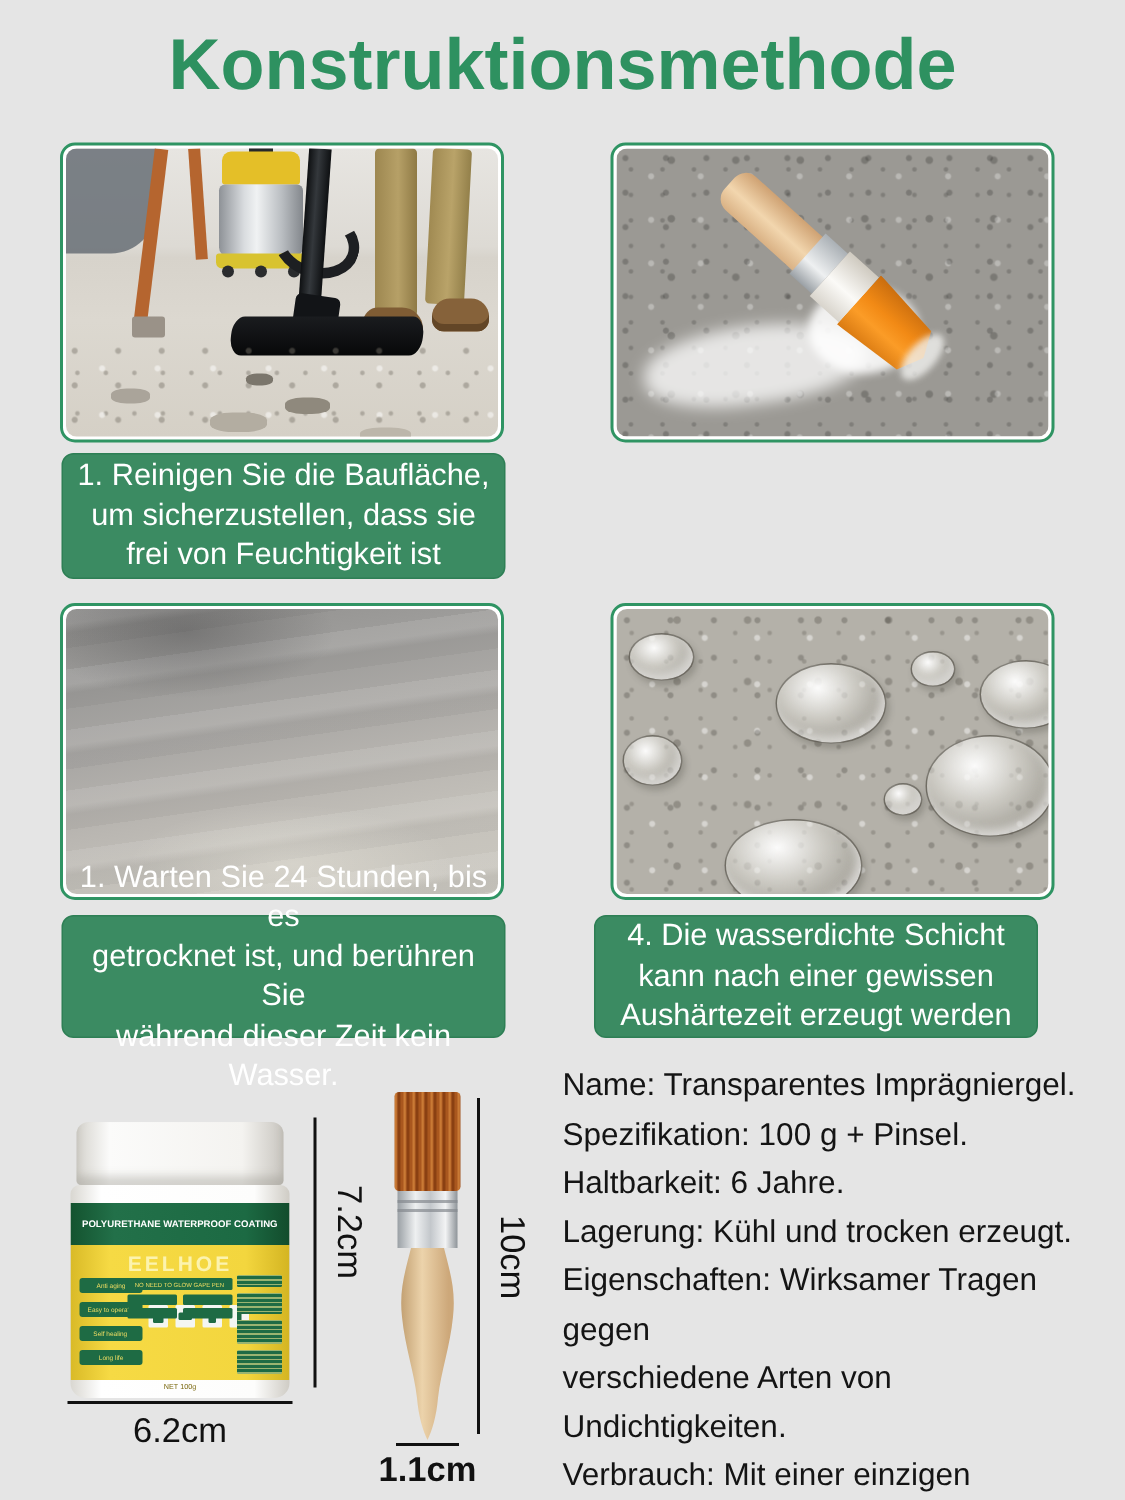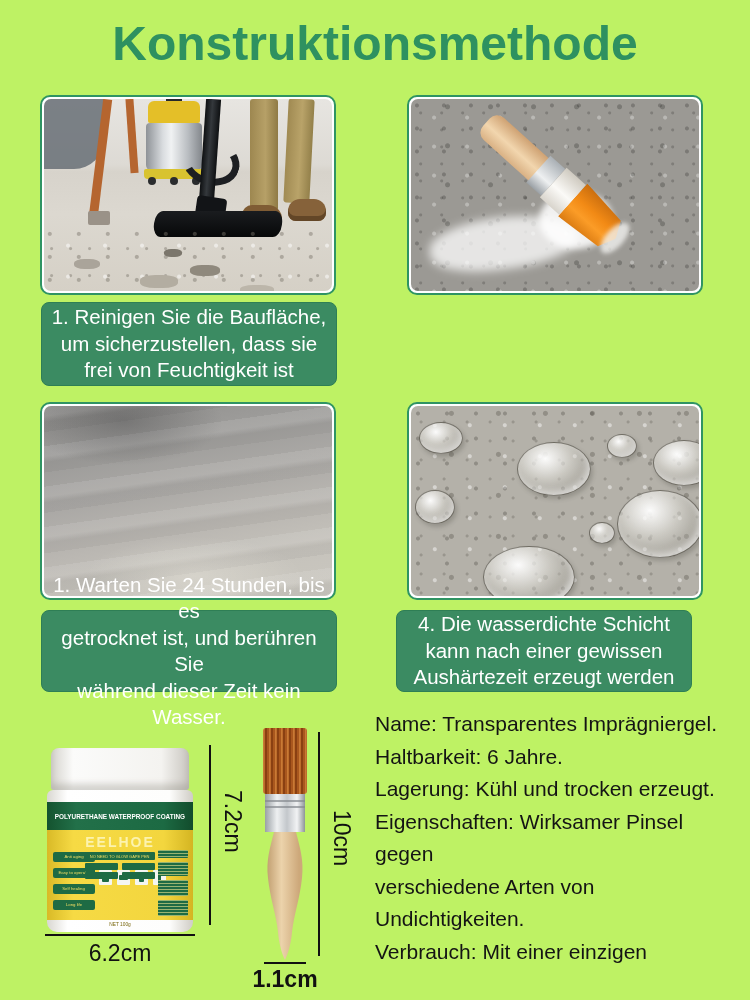--- a/index.html
+++ b/index.html
@@ -1,17 +1,17 @@
 <!DOCTYPE html>
 <html><head>
 <meta charset="utf-8">
 <style>
   * { margin:0; padding:0; box-sizing:border-box; }
   body { width:750px; height:1000px; background:#ffffff; font-family:"Liberation Sans", sans-serif; position:relative; overflow:hidden; }
-  .stage { position:absolute; left:0; top:0; width:750px; height:1000px; background:#bef264; }
+  .stage { position:absolute; left:0; top:0; width:750px; height:1000px; background:#e5e5e5; }
 
   
   .title { position:absolute; left:0; top:16px; width:750px; text-align:center;
            font-size:48px; font-weight:bold; color:#2e9160; letter-spacing:0px; }
 
   
   .frame { position:absolute; width:296px; height:200px; border:2px solid #2f9463; border-radius:10px; padding:2px; background:#fff; }
   .photo { position:relative; width:100%; height:100%; border-radius:7px; overflow:hidden; }
 
   
@@ -276,21 +276,22 @@
     </svg>
   </div>
 
   <div class="dim-vline" style="left:318px; top:732px; height:224px;"></div>
   <div class="dim-label-v" style="left:328px; top:810px;">10cm</div>
   <div class="dim-hline" style="left:264px; top:962px; width:42px;"></div>
   <div class="dim-label-h" style="left:240px; top:966px; width:90px;font-weight:bold;">1.1cm</div>
 
   <div class="details">
     <div>Name: Transparentes Imprägniergel.</div>
+    <div>Spezifikation: 100 g + Pinsel.</div>
     <div>Haltbarkeit: 6 Jahre.</div>
     <div>Lagerung: Kühl und trocken erzeugt.</div>
-    <div>Eigenschaften: Wirksamer Pinsel gegen</div>
+    <div>Eigenschaften: Wirksamer Tragen gegen</div>
     <div>verschiedene Arten von Undichtigkeiten.</div>
     <div>Verbrauch: Mit einer einzigen</div>
 
   </div>
 
 </div>
 
 </body></html>

